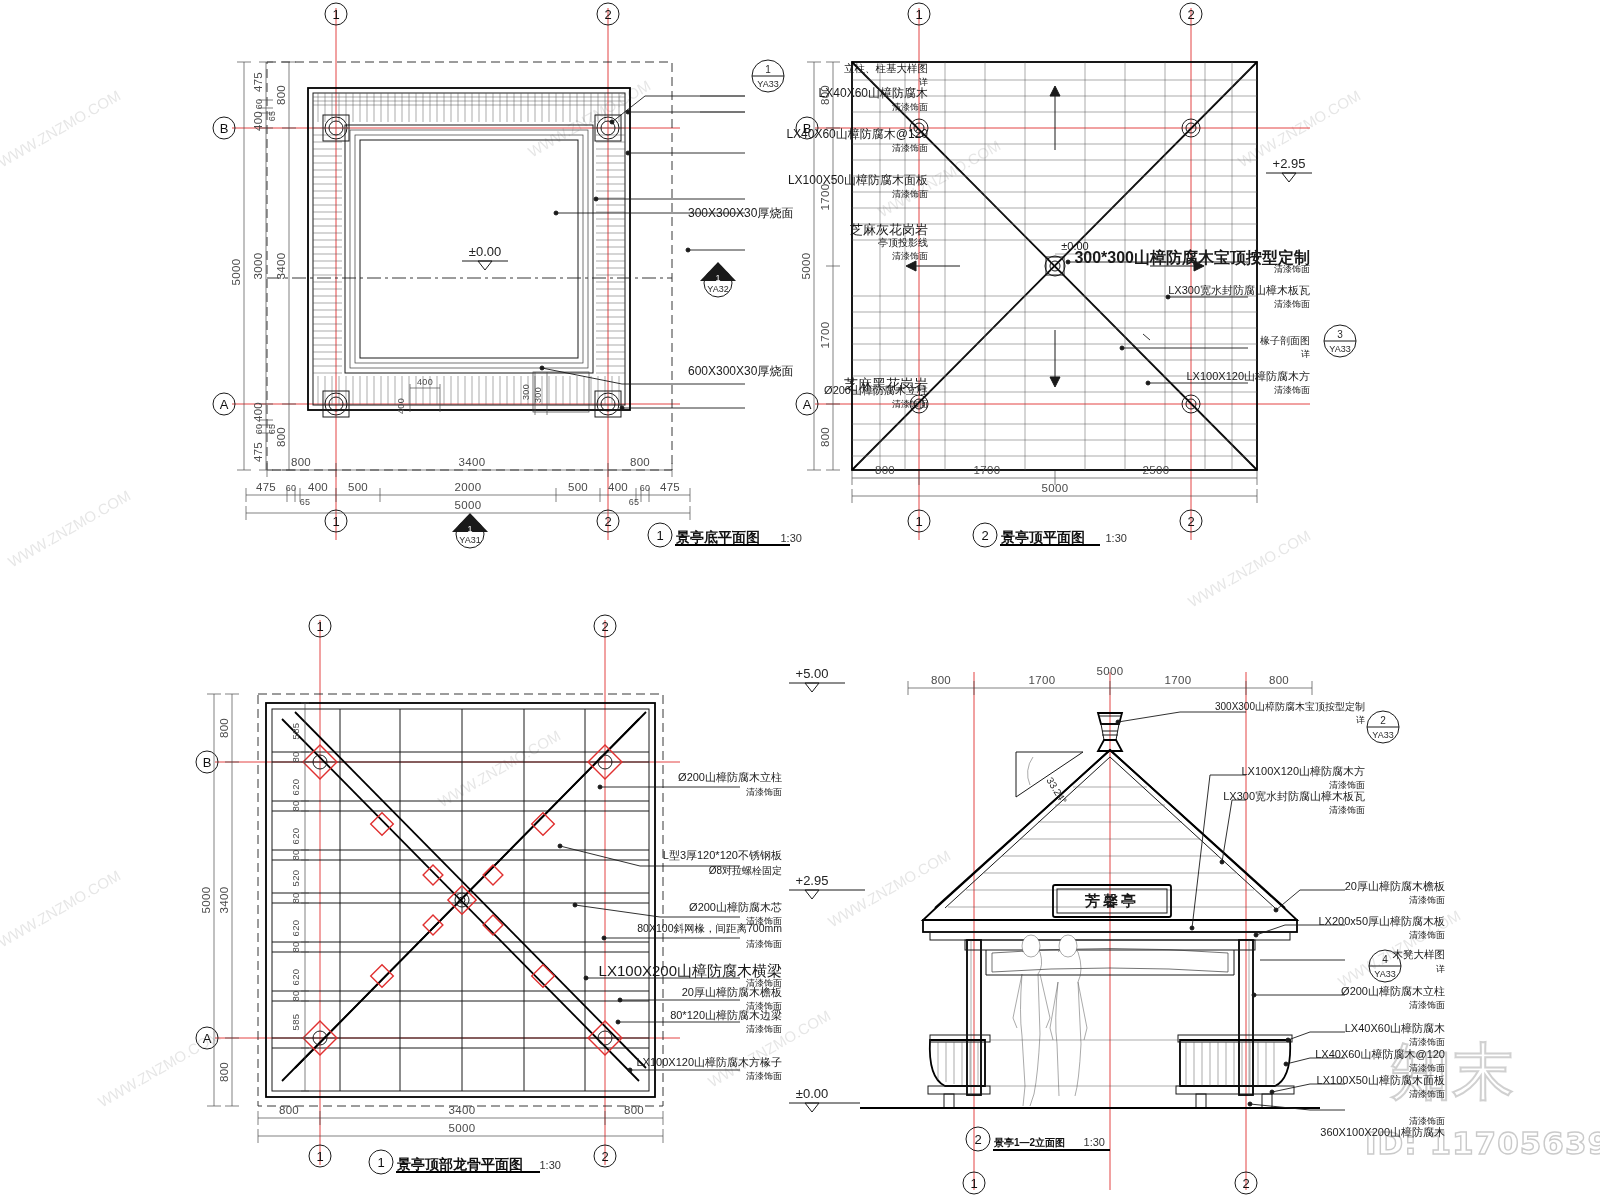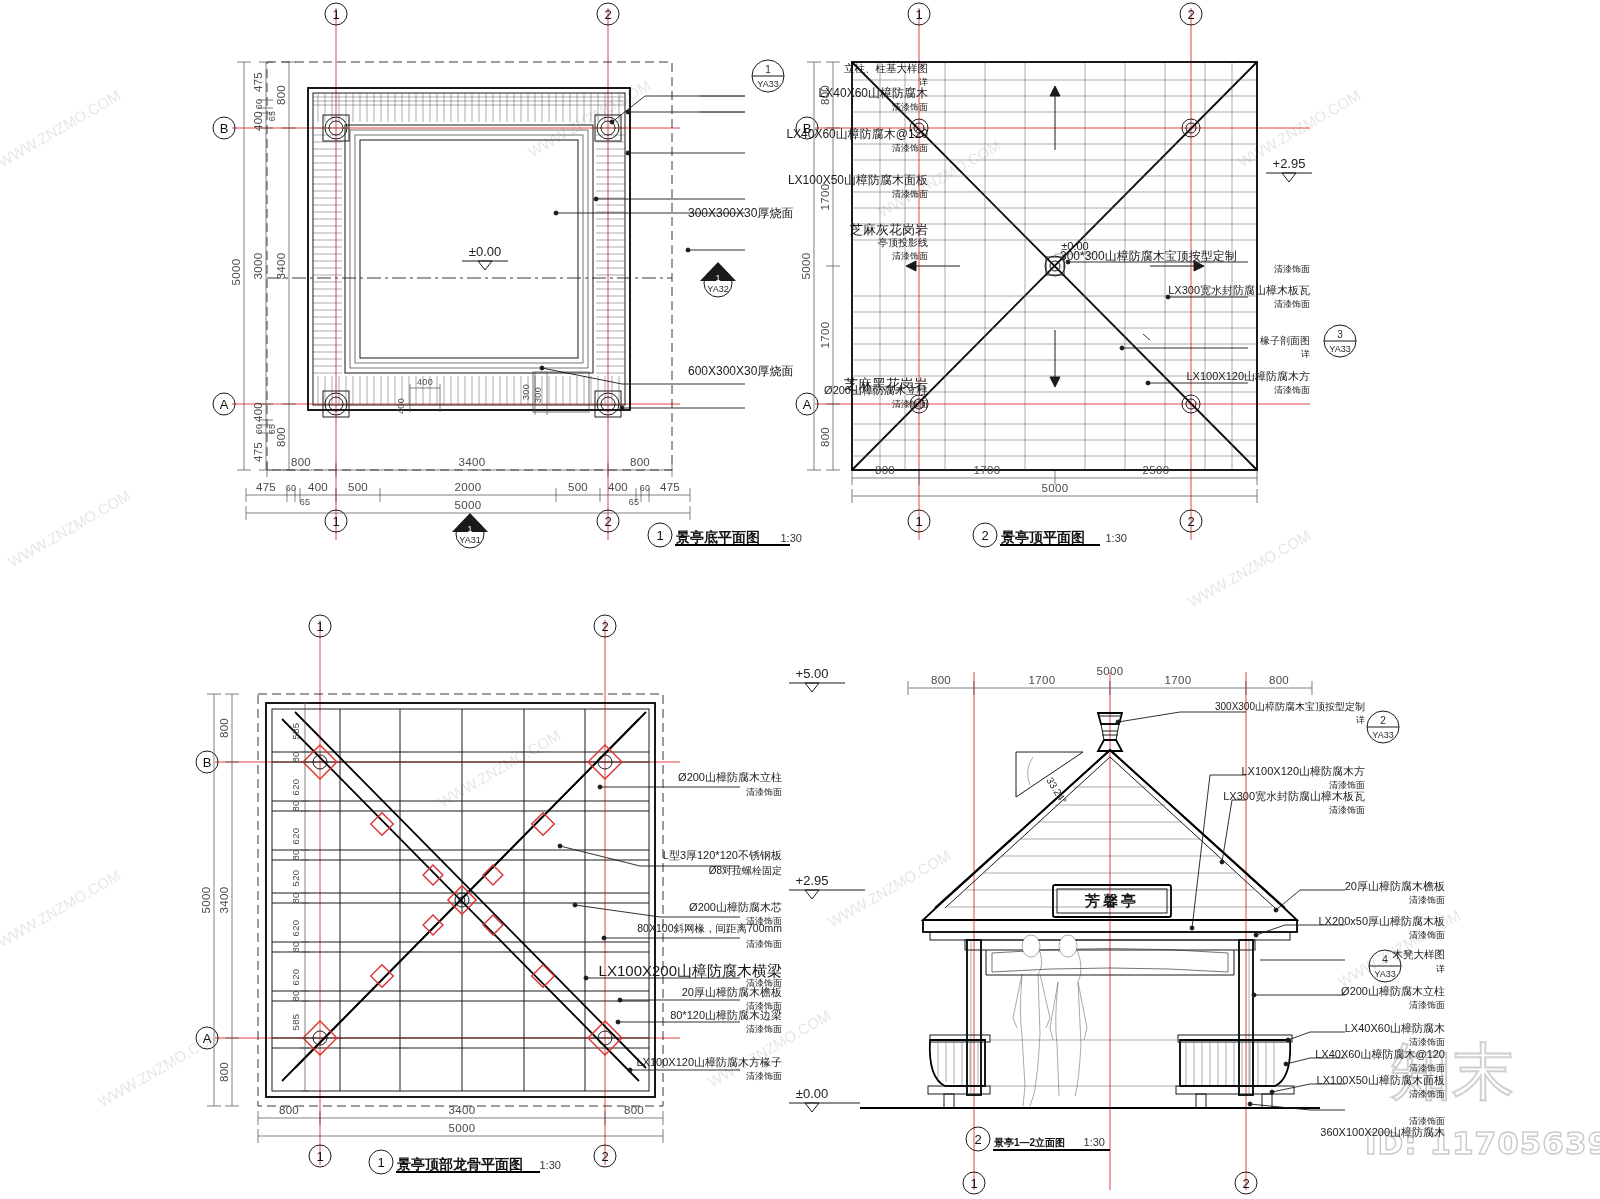--- a/index.html
+++ b/index.html
@@ -986,21 +986,21 @@
   <div style="position:absolute;left:-60px;top:383px;width:240px;text-align:right;font-size:11px;">Ø200山樟防腐木立柱</div>
   <div style="position:absolute;left:-60px;top:398px;width:240px;text-align:right;font-size:9px;">清漆饰面</div>
 </div>
 
 <div style="position:absolute;left:676px;top:528px;">
   <span style="font-size:14px;font-weight:bold;color:#111;">景亭底平面图</span>
   <span style="font-size:11px;color:#333;margin-left:16px;">1:30</span>
 </div>
 
 <div style="position:absolute;left:1060px;top:0;width:320px;">
-  <div style="position:absolute;left:0;top:248px;width:250px;text-align:left;font-size:12px;">300*300山樟防腐木宝顶按型定制</div>
+  <div style="position:absolute;left:0;top:248px;width:250px;text-align:right;font-size:16px;font-weight:bold;">300*300山樟防腐木宝顶按型定制</div>
   <div style="position:absolute;left:0;top:263px;width:250px;text-align:right;font-size:9px;">清漆饰面</div>
   <div style="position:absolute;left:0;top:283px;width:250px;text-align:right;font-size:11px;">LX300宽水封防腐山樟木板瓦</div>
   <div style="position:absolute;left:0;top:298px;width:250px;text-align:right;font-size:9px;">清漆饰面</div>
   <div style="position:absolute;left:0;top:334px;width:250px;text-align:right;font-size:10px;">椽子剖面图</div>
   <div style="position:absolute;left:0;top:348px;width:250px;text-align:right;font-size:9px;">详</div>
   <div style="position:absolute;left:0;top:369px;width:250px;text-align:right;font-size:11px;">LX100X120山樟防腐木方</div>
   <div style="position:absolute;left:0;top:384px;width:250px;text-align:right;font-size:9px;">清漆饰面</div>
 </div>
 
 <div style="position:absolute;left:1001px;top:528px;">

